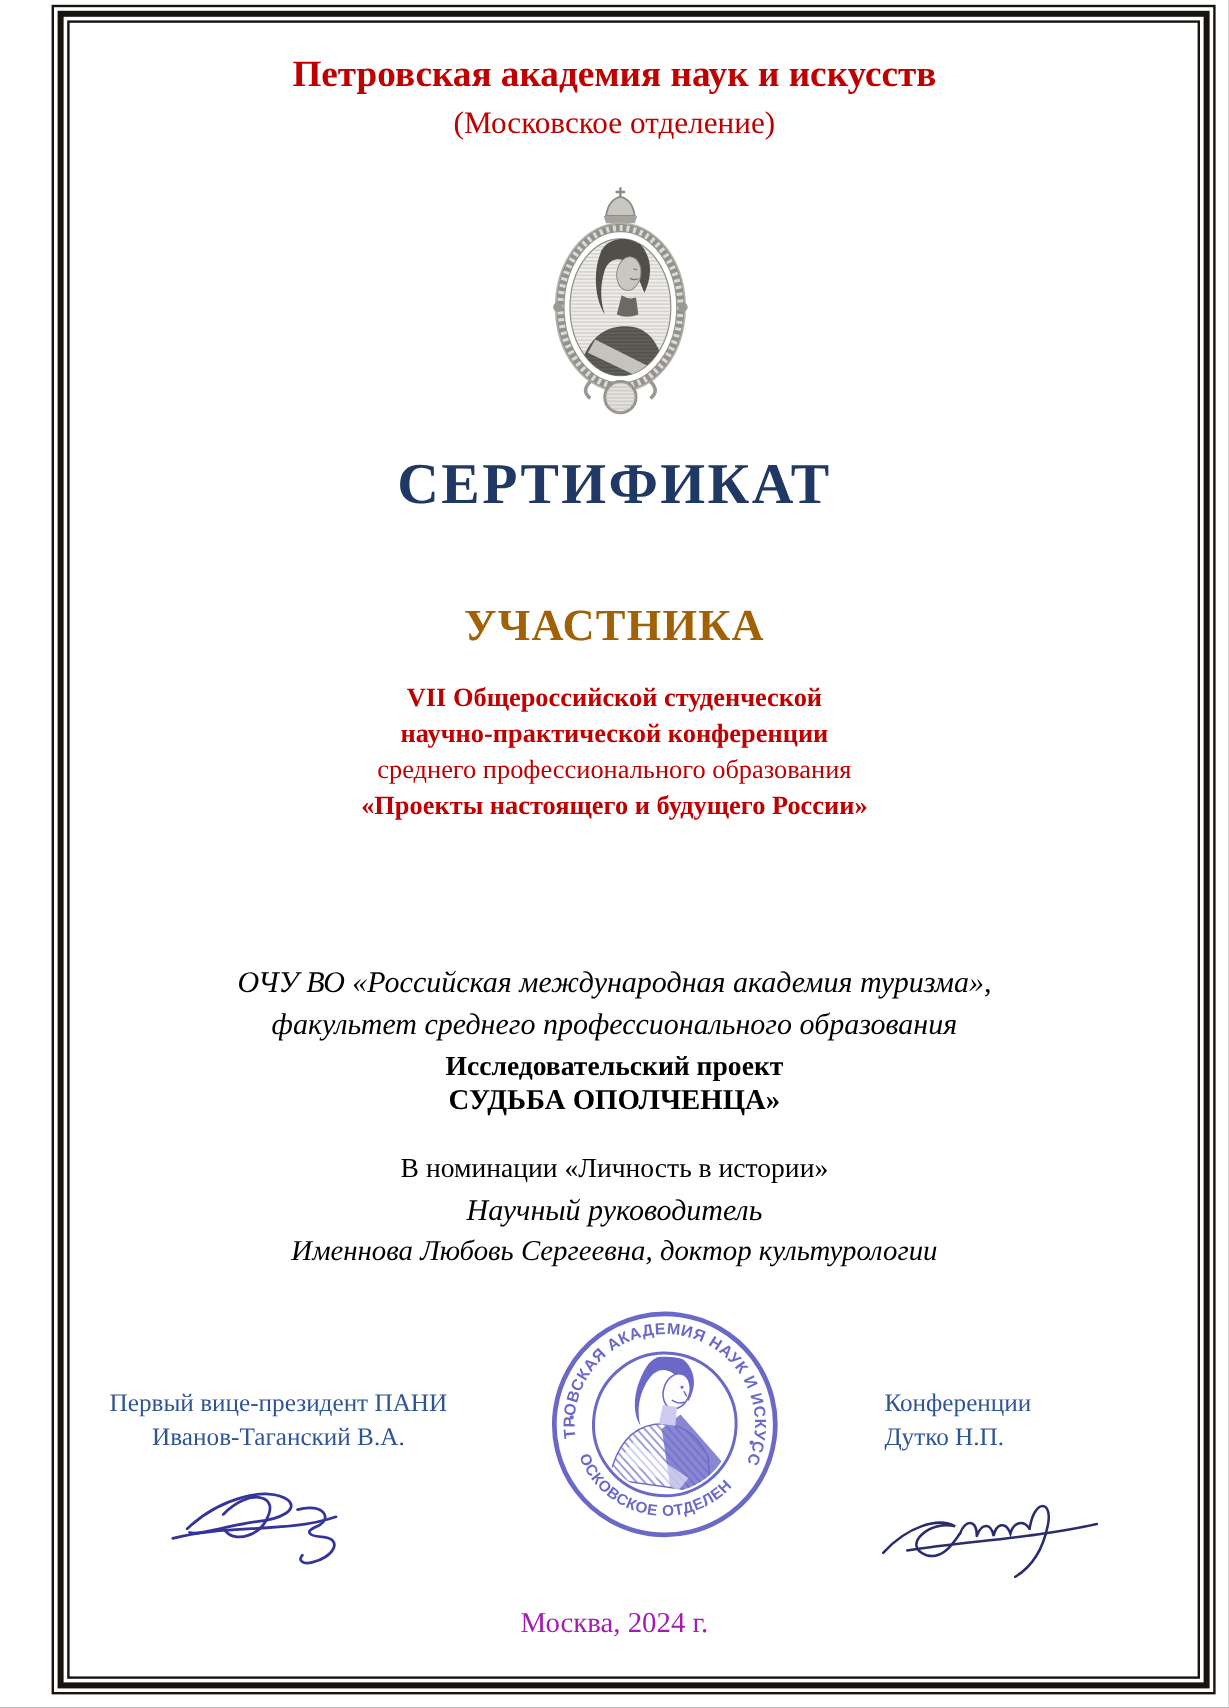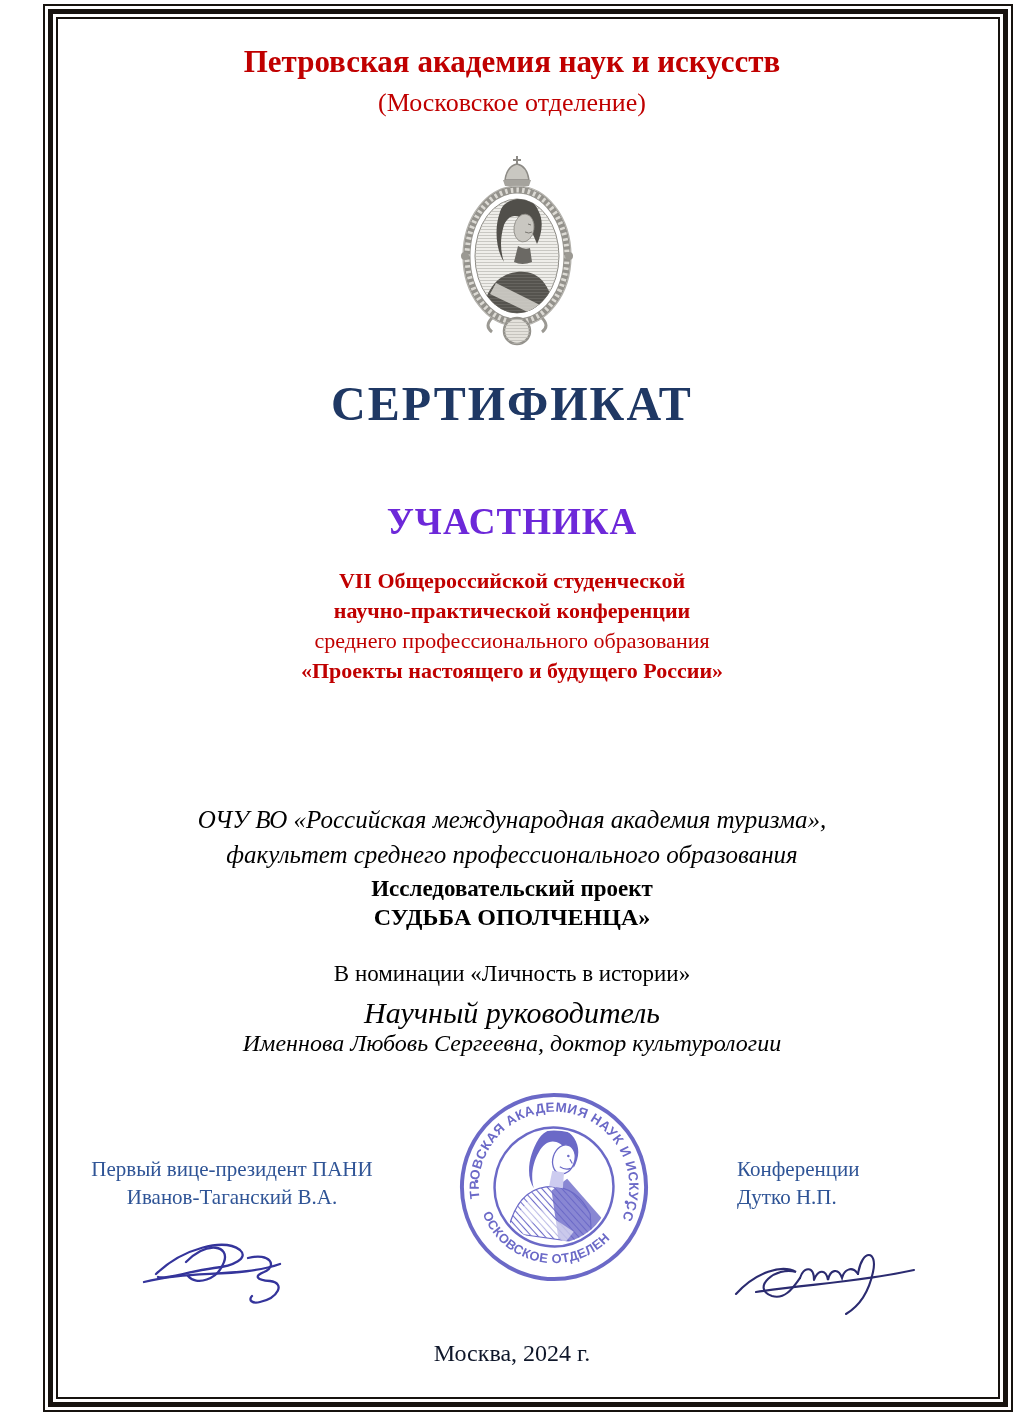--- a/index.html
+++ b/index.html
@@ -18,45 +18,45 @@
   .frame-inner{width:100%;height:100%;border:2px solid #17130f;box-sizing:border-box;}
 
   .abs{position:absolute;left:0;width:1024px;text-align:center;}
 
   .org-name{top:44px;font-size:31px;font-weight:bold;color:#c00000;}
   .org-branch{top:88px;font-size:26px;color:#c00000;}
 
   .medallion{position:absolute;top:150px;left:452px;width:130px;height:200px;}
 
   .cert-title{top:376px;font-size:48px;font-weight:bold;color:#1f3864;letter-spacing:2px;}
-  .cert-sub{top:500px;font-size:37px;font-weight:bold;color:#6d28d9;letter-spacing:1px;}
+  .cert-sub{top:500px;font-size:37px;font-weight:bold;color:#a16207;letter-spacing:1px;}
 
   .event{top:566px;font-size:22px;line-height:30px;color:#c00000;}
   .event .b{font-weight:bold;}
 
   .recipient{top:704px;font-size:57px;color:#000;}
 
   .affil{top:802px;font-size:25px;line-height:35px;font-style:italic;color:#000;}
 
   .proj-label{top:876px;font-size:23px;font-weight:bold;}
   .proj-title{top:902px;font-size:24px;font-weight:bold;line-height:30px;}
   .nomination{top:961px;font-size:23px;}
-  .sup-label{top:996px;font-size:30px;font-style:italic;}
+  .sup-label{top:996px;font-size:25px;font-style:italic;}
   .sup-name{top:1030px;font-size:24px;font-style:italic;}
 
   .sig-left{position:absolute;top:1155px;left:72px;width:320px;text-align:center;
             font-size:21px;line-height:28px;color:#2f5496;}
   .sig-right{position:absolute;top:1155px;left:737px;width:260px;text-align:left;
              font-size:21px;line-height:28px;color:#2f5496;}
 
   .stamp{position:absolute;top:1088px;left:455px;width:198px;height:198px;}
   .sig-ink-left{position:absolute;top:1222px;left:128px;width:185px;height:95px;}
   .sig-ink-right{position:absolute;top:1232px;left:728px;width:195px;height:90px;}
 
-  .footer{top:1340px;font-size:24px;color:#0f172a;}
+  .footer{top:1340px;font-size:24px;color:#a21caf;}
 </style>
 </head>
 <body>
 
 <div class="page">
 
   <div class="frame">
     <div class="frame-mid">
       <div class="frame-inner"></div>
     </div>

